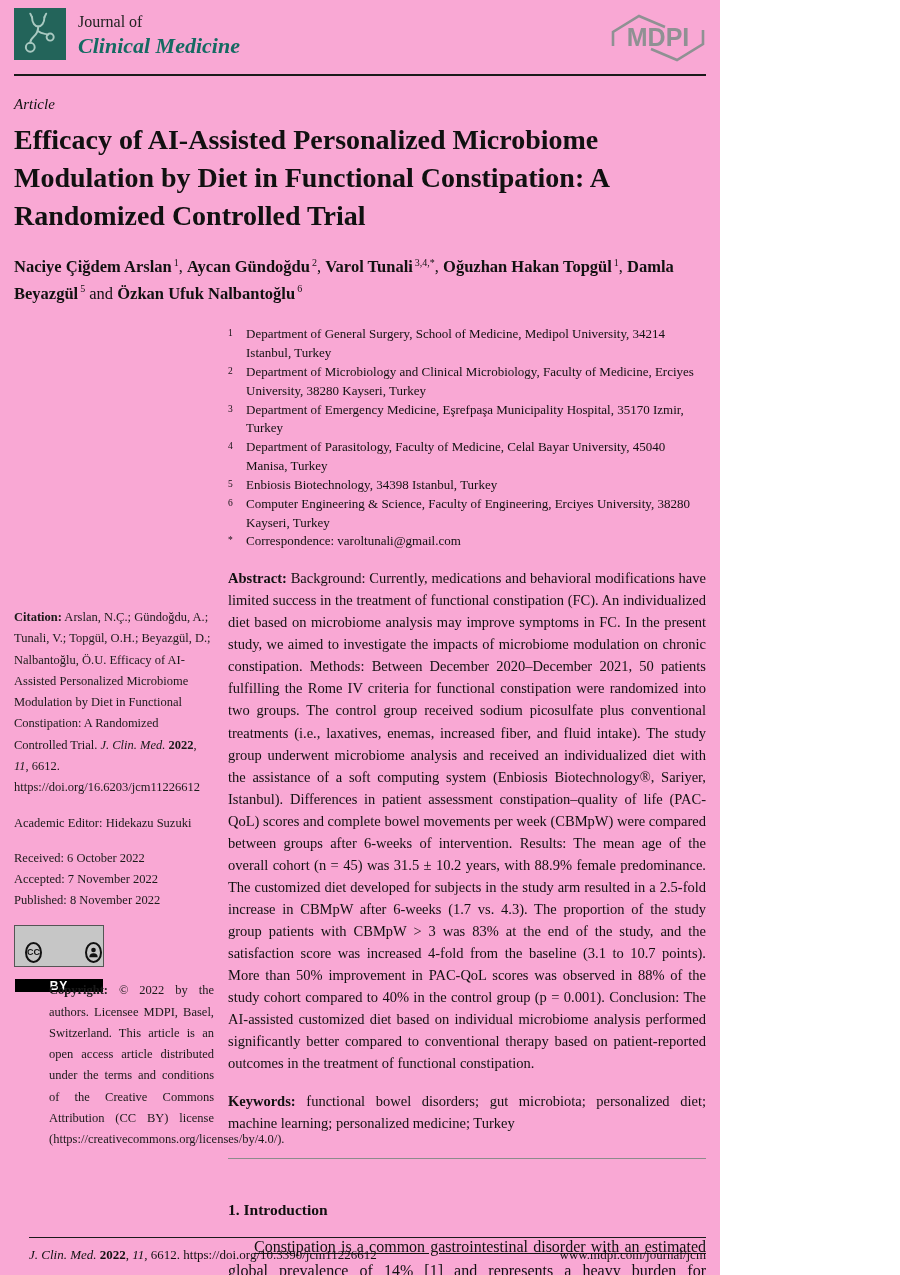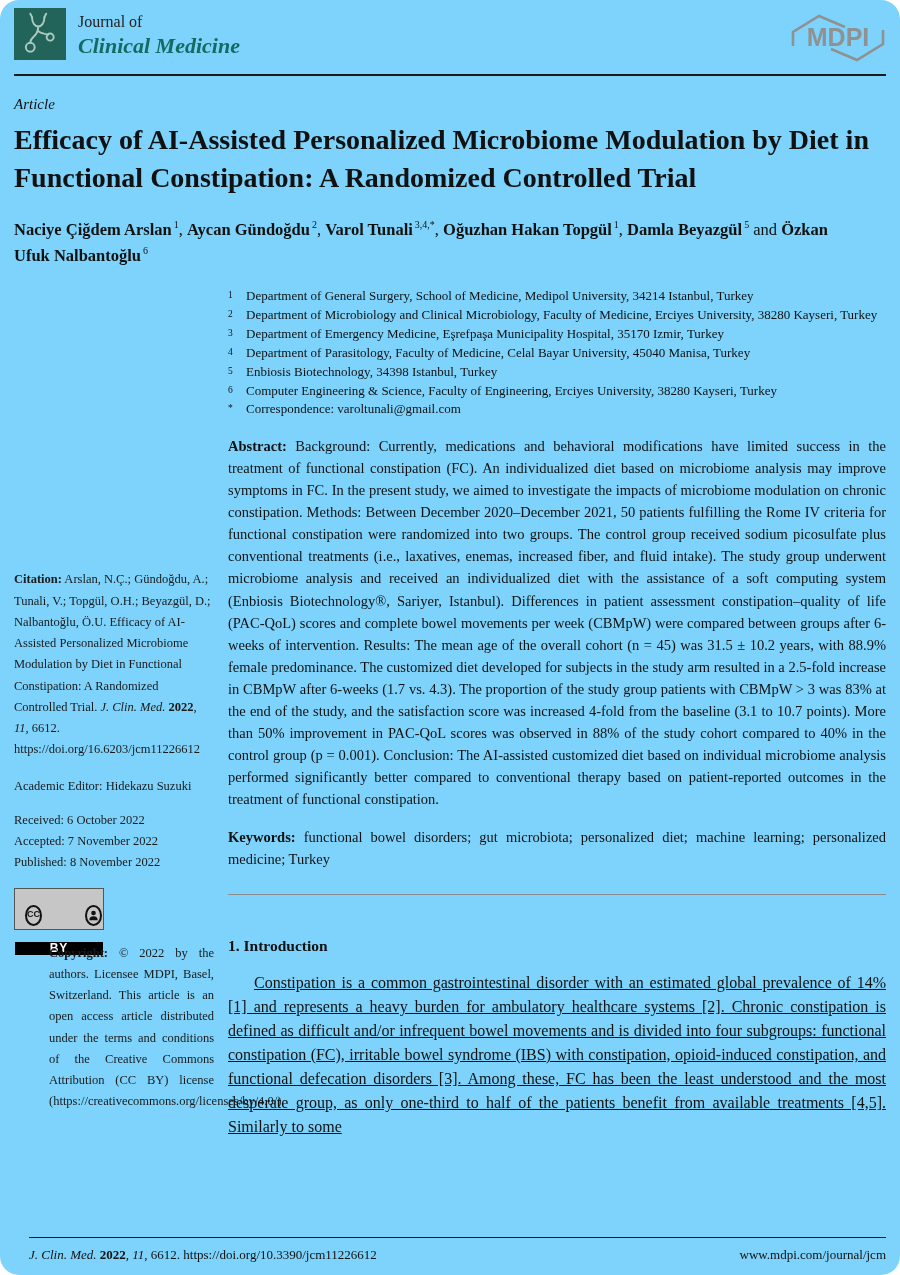--- a/index.html
+++ b/index.html
@@ -1,20 +1,20 @@
 <!DOCTYPE html>
 <html><head>
 <meta charset="utf-8">
 <style>
   html,body{margin:0;padding:0;background:#ffffff;}
   .page{
-    width:900px;height:1275px;box-sizing:border-box;
+    width:720px;height:1275px;box-sizing:border-box;
     padding:0 14px;position:relative;overflow:hidden;
     font-family:"Liberation Serif","DejaVu Serif",serif;
-    color:#111;background:#7dd3fc;border-radius:19px;
+    color:#111;background:#f9a8d4;
   }
   
   .hdr{display:flex;justify-content:space-between;align-items:flex-start;padding-top:8px;}
   .brand{display:flex;align-items:flex-start;gap:12px;}
   .brand-square{width:52px;height:52px;background:#23645a;display:flex;align-items:center;justify-content:center;}
   .brand-text{padding-top:4px;line-height:1.25;}
   .brand-prefix{font-size:16px;color:#222;}
   .brand-title{font-size:22px;font-weight:700;font-style:italic;color:#156a62;}
   .mdpi{margin-top:4px;}
   .rule-top{border-bottom:2px solid #1a1a1a;margin-top:6px;}

